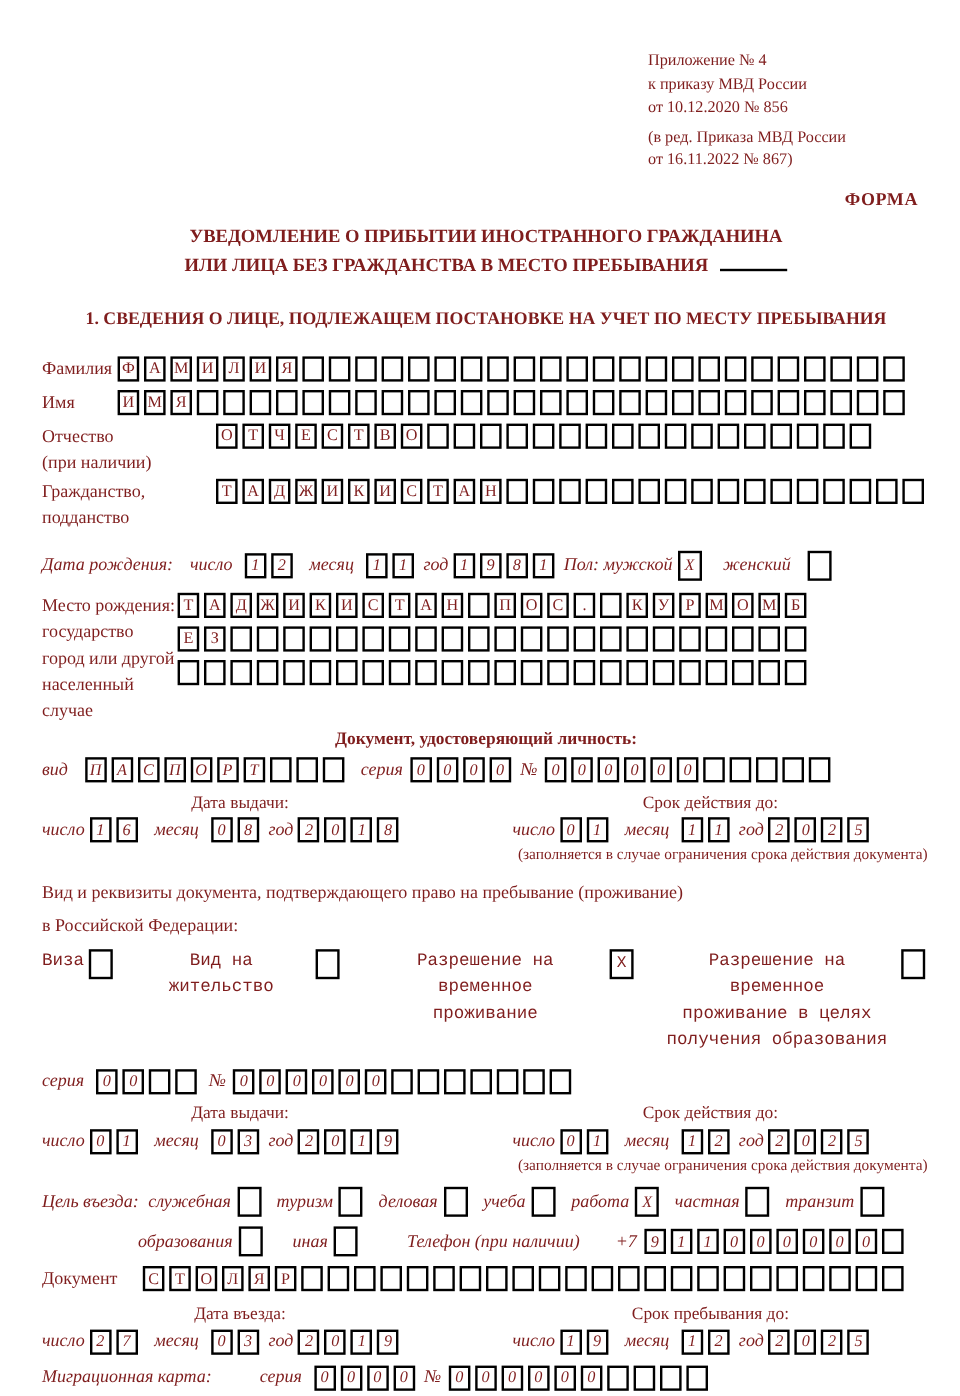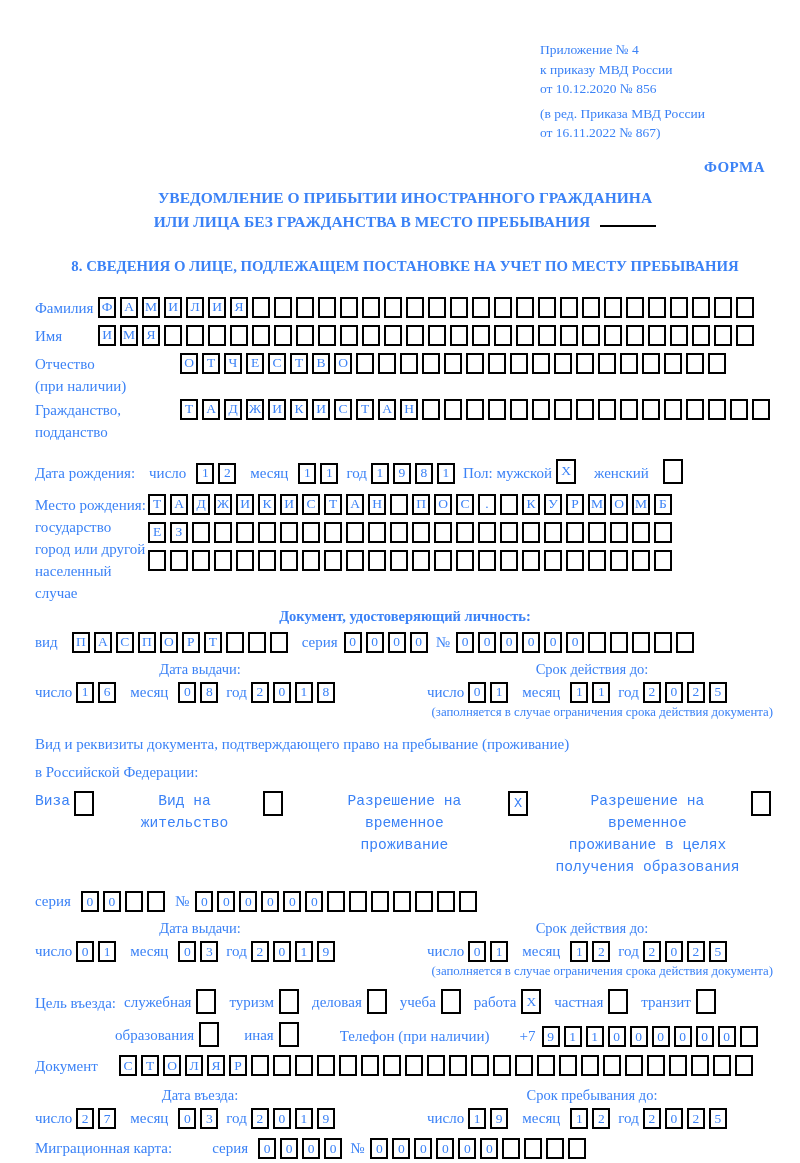--- a/index.html
+++ b/index.html
@@ -1,30 +1,30 @@
 <!DOCTYPE html>
 <html><head>
 <meta charset="utf-8">
 <style>
   * { margin:0; padding:0; box-sizing:border-box; }
   html,body { background:#ffffff; }
   .page {
-    width:800px; height:1163px; background:#fff; color:#3b82f6;
+    width:800px; height:1163px; background:#fff; color:#7f1d1d;
     font-family:"Liberation Serif","DejaVu Serif",serif;
     font-size:15px; padding:40px 25px 0 35px; overflow:hidden; position:relative;
   }
   .appendix { margin-left:auto; width:235px; font-size:13.5px; line-height:1.45; }
   .apx-gap { margin-top:5px; }
   .forma { text-align:right; font-weight:bold; font-size:15px; margin:16px 10px 10px 0; letter-spacing:.5px; }
   .title { text-align:center; font-weight:bold; font-size:15.5px; line-height:1.55; margin-top:4px; }
   .t-underline { display:inline-block; width:56px; border-bottom:2px solid #000; margin-left:10px; vertical-align:baseline; }
   .sec-head { text-align:center; font-weight:bold; font-size:14.8px; margin:24px 0 22px 0; }
 
   .row { display:flex; align-items:flex-start; margin-bottom:6px; }
-  .frow { display:flex; align-items:flex-end; }
+  .frow { display:flex; align-items:center;font-style:italic; }
   .lbl { line-height:22px; flex:none; }
   .lbl2 { line-height:22px; }
   .w63 { width:63px; } .w145 { width:145px; } .w113 { width:113px; } .w80 { width:80px; } .w100 { width:100px; }
   .ml6{margin-left:6px;} .ml10{margin-left:10px;} .ml14{margin-left:14px;} .ml4{margin-left:4px;}
   .mb2{margin-bottom:2px;} .mb8{margin-bottom:8px;} .mb10{margin-bottom:10px;} .mb16{margin-bottom:16px;}
 
   .boxes { display:flex; flex:none; }
   .cell {
     display:inline-flex; width:18px; height:21px; border:2px solid #000; margin-right:4px;
     align-items:center; justify-content:center; font-size:13.5px; flex:none; background:#fff;
@@ -64,21 +64,21 @@
     <div>от 16.11.2022 № 867)</div>
   </div>
 
   <div class="forma">ФОРМА</div>
 
   <div class="title">
     <div>УВЕДОМЛЕНИЕ О ПРИБЫТИИ ИНОСТРАННОГО ГРАЖДАНИНА</div>
     <div><span>ИЛИ ЛИЦА БЕЗ ГРАЖДАНСТВА В МЕСТО ПРЕБЫВАНИЯ</span><span class="t-underline"></span></div>
   </div>
 
-  <div class="sec-head">8. СВЕДЕНИЯ О ЛИЦЕ, ПОДЛЕЖАЩЕМ ПОСТАНОВКЕ НА УЧЕТ ПО МЕСТУ ПРЕБЫВАНИЯ</div>
+  <div class="sec-head">1. СВЕДЕНИЯ О ЛИЦЕ, ПОДЛЕЖАЩЕМ ПОСТАНОВКЕ НА УЧЕТ ПО МЕСТУ ПРЕБЫВАНИЯ</div>
 
   <div class="row">
     <div class="lbl w63">Фамилия</div>
     <div class="boxes">
         <span class="cell">Ф</span>
         <span class="cell">А</span>
         <span class="cell">М</span>
         <span class="cell">И</span>
         <span class="cell">Л</span>
         <span class="cell">И</span>

